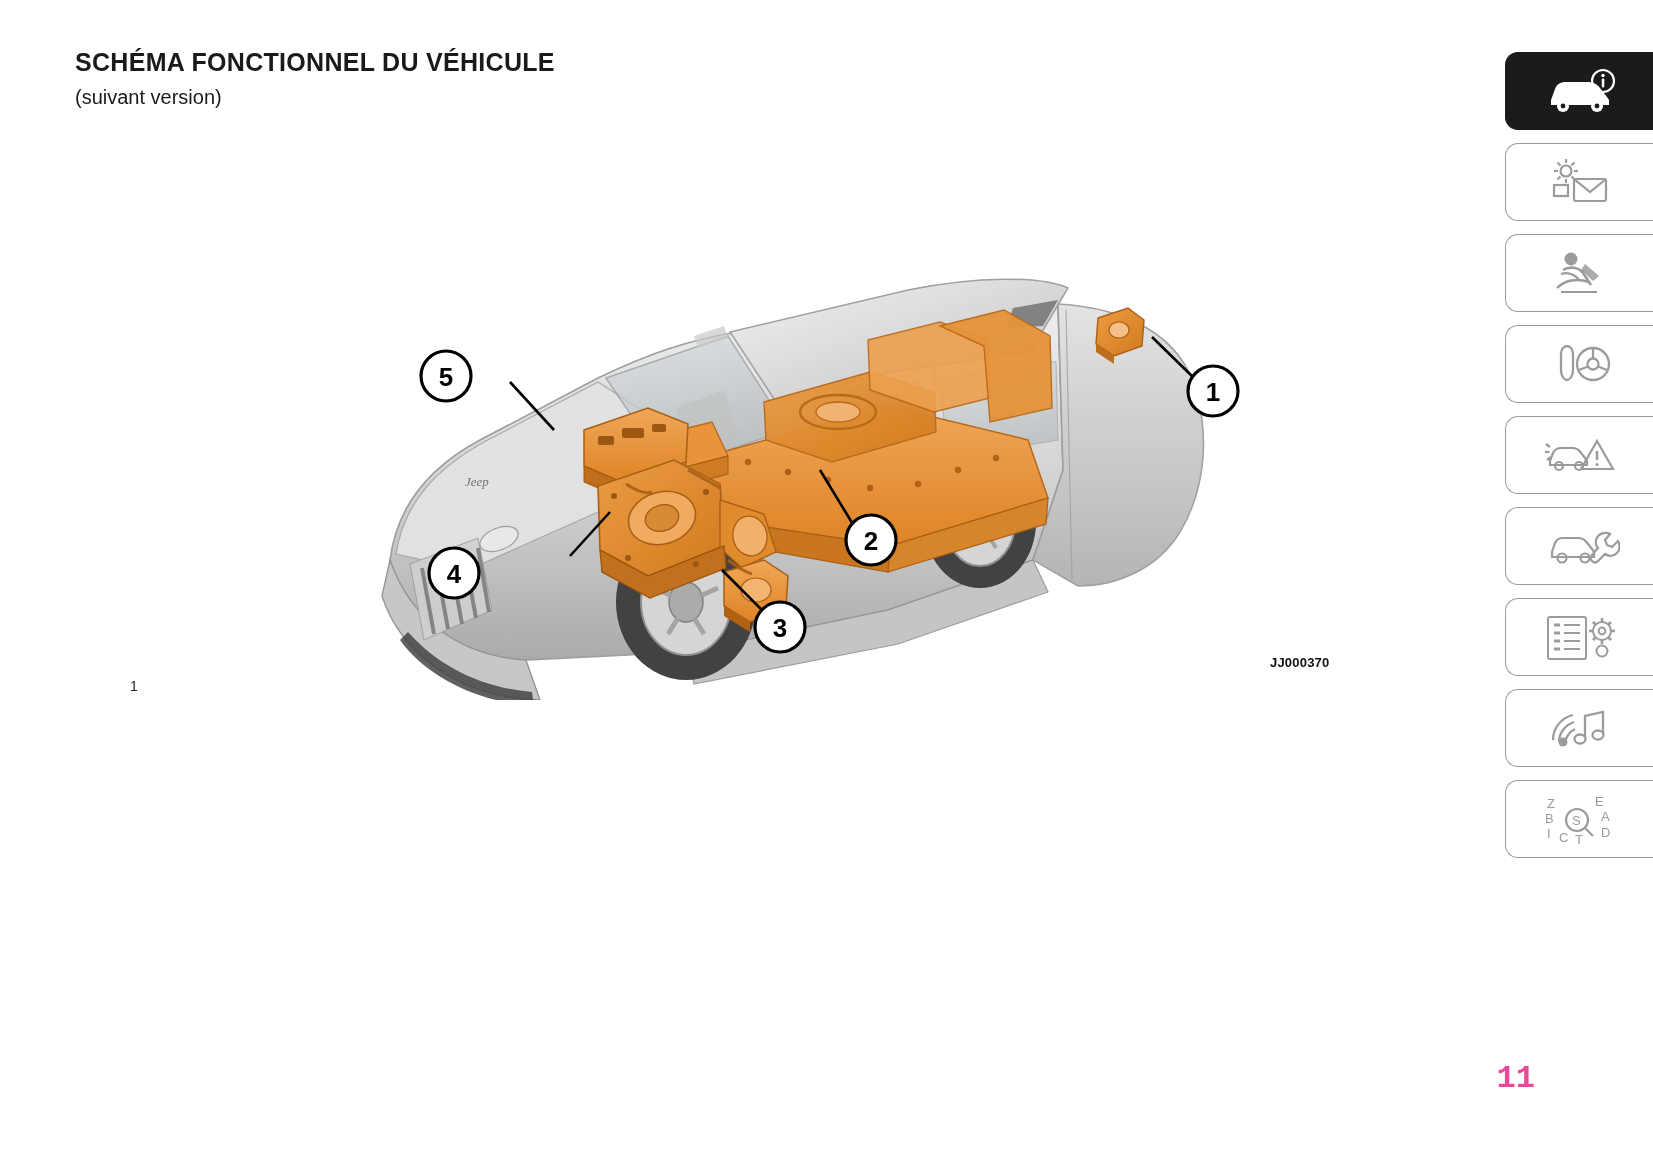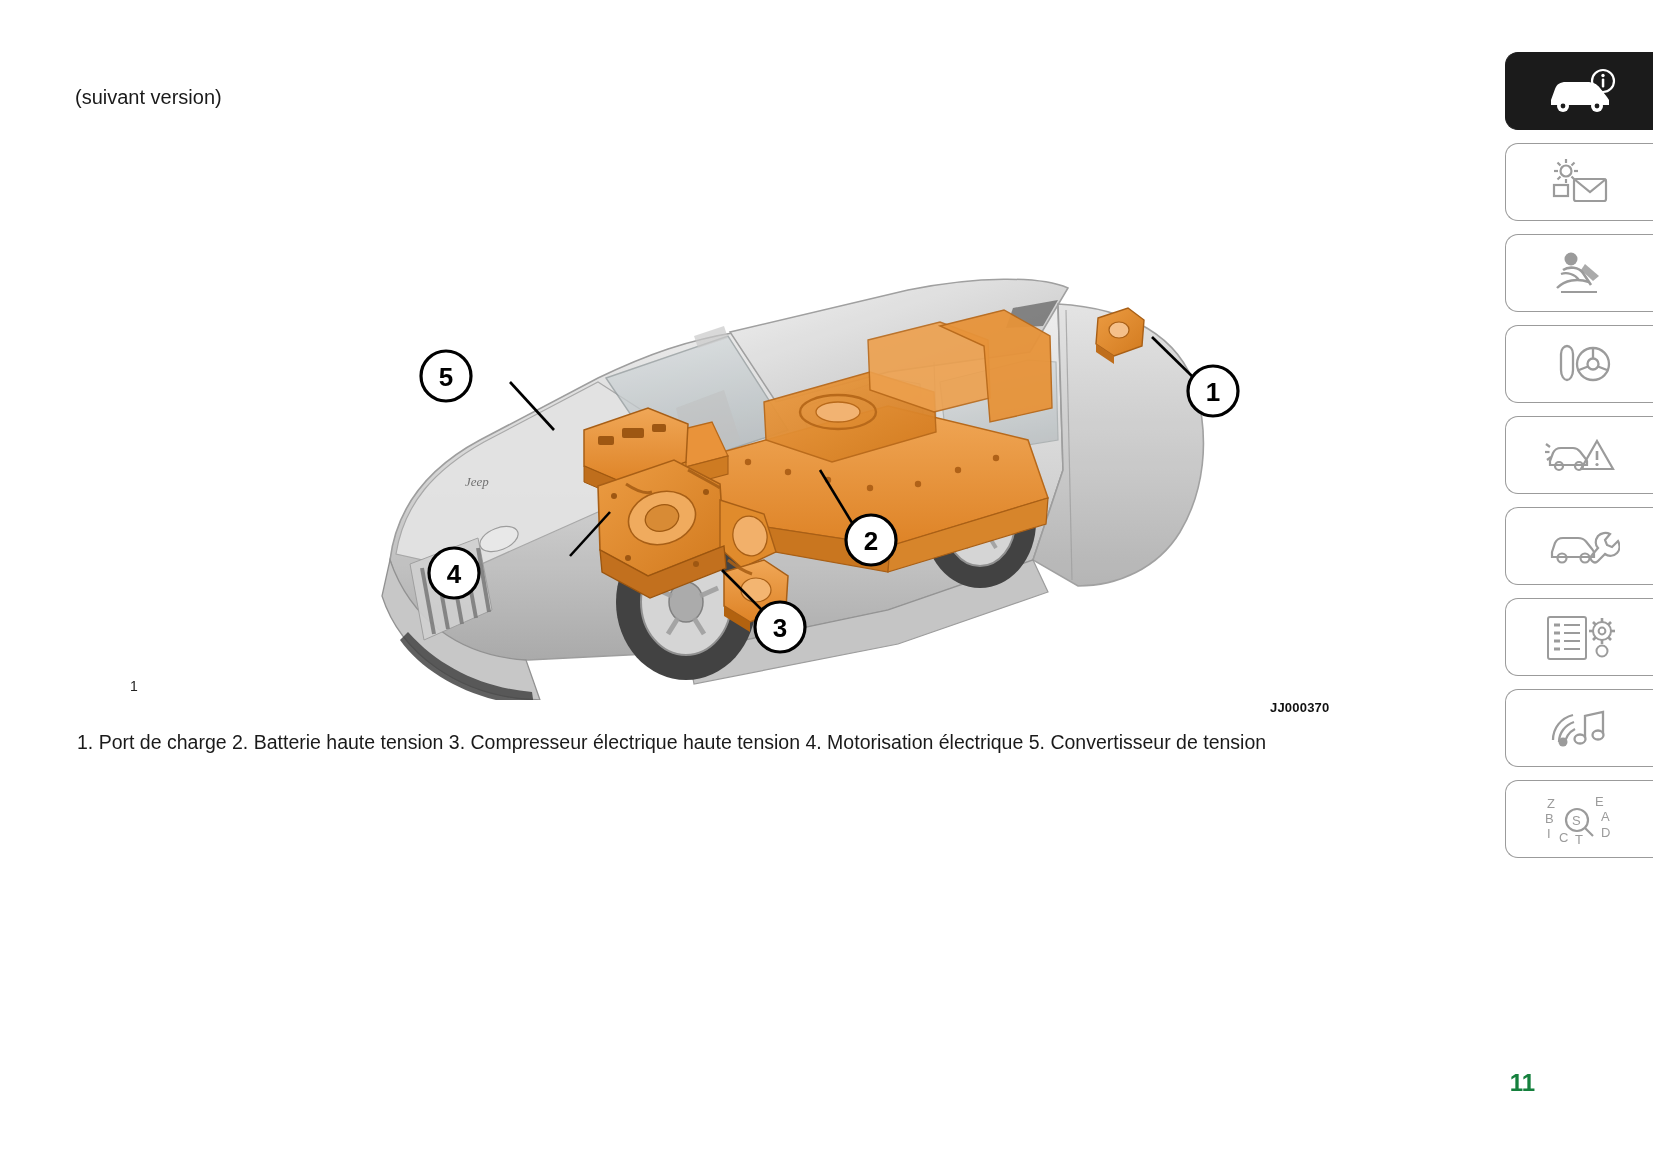--- a/index.html
+++ b/index.html
@@ -60,21 +60,21 @@
   .figure-index {
     position: absolute;
     left: 130px;
     top: 678px;
     font-size: 14px;
     color: #222;
   }
   .figure-code {
     position: absolute;
     left: 1270px;
-    top: 700px;
+    top: 655px;
     font-size: 13px;
     font-weight: bold;
     letter-spacing: 0.2px;
     color: #111;
   }
 
   
   .caption {
     position: absolute;
     left: 77px;
@@ -111,40 +111,42 @@
     background: #1b1b1b;
     border-color: #1b1b1b;
   }
   .tab svg { display: block; }
 
   
   .page-number {
     position: absolute;
     right: 118px;
     bottom: 68px;
-    font-size: 24px;
+    font-size: 32px;
     font-weight: bold;
-    color: #15803d;
+    color: #ec4899;
+    font-family: Liberation Mono, monospace;
   }
 
   
   .callout-num {
     font-family: "Liberation Sans", sans-serif;
     font-size: 26px;
     font-weight: bold;
     fill: #000;
     text-anchor: middle;
     dominant-baseline: central;
   }
 </style>
 </head>
 <body>
 
 <div class="page">
 
+  <div class="doc-title">SCHÉMA FONCTIONNEL DU VÉHICULE</div>
   <div class="doc-subtitle">(suivant version)</div>
 
   <div class="figure-wrap">
     <div class="figure-stage">
       <svg class="figure-svg" width="1210" height="560" viewBox="0 0 1210 560">
         <defs>
           <linearGradient id="bodyGrad" x1="0" y1="0" x2="0" y2="1">
             <stop offset="0%" stop-color="#EFEFEF"></stop>
             <stop offset="55%" stop-color="#CFCFCF"></stop>
             <stop offset="100%" stop-color="#A8A8A8"></stop>
@@ -346,21 +348,20 @@
           <circle cx="318" cy="236" r="25" fill="#fff" stroke="#000" stroke-width="3.2"></circle>
           <text class="callout-num" x="318" y="237">5</text>
         </g>
       </svg>
     </div>
   </div>
 
   <div class="figure-index">1</div>
   <div class="figure-code">JJ000370</div>
 
-  <div class="caption">1. Port de charge 2. Batterie haute tension 3. Compresseur électrique haute tension 4. Motorisation électrique 5. Convertisseur de tension</div>
 
   <div class="tab-rail">
 
     <div class="tab active">
       <span>
         <svg width="78" height="48" viewBox="0 0 78 48">
           <path d="M10 33 L14 22 C16 17 19 15 25 15 L46 15 C52 15 56 17 59 21 L66 30 L68 33 L68 38 L10 38 Z" fill="#ffffff"></path>
           <circle cx="22" cy="39" r="6" fill="#ffffff"></circle>
           <circle cx="56" cy="39" r="6" fill="#ffffff"></circle>
           <circle cx="22" cy="39" r="2.4" fill="#1b1b1b"></circle>

